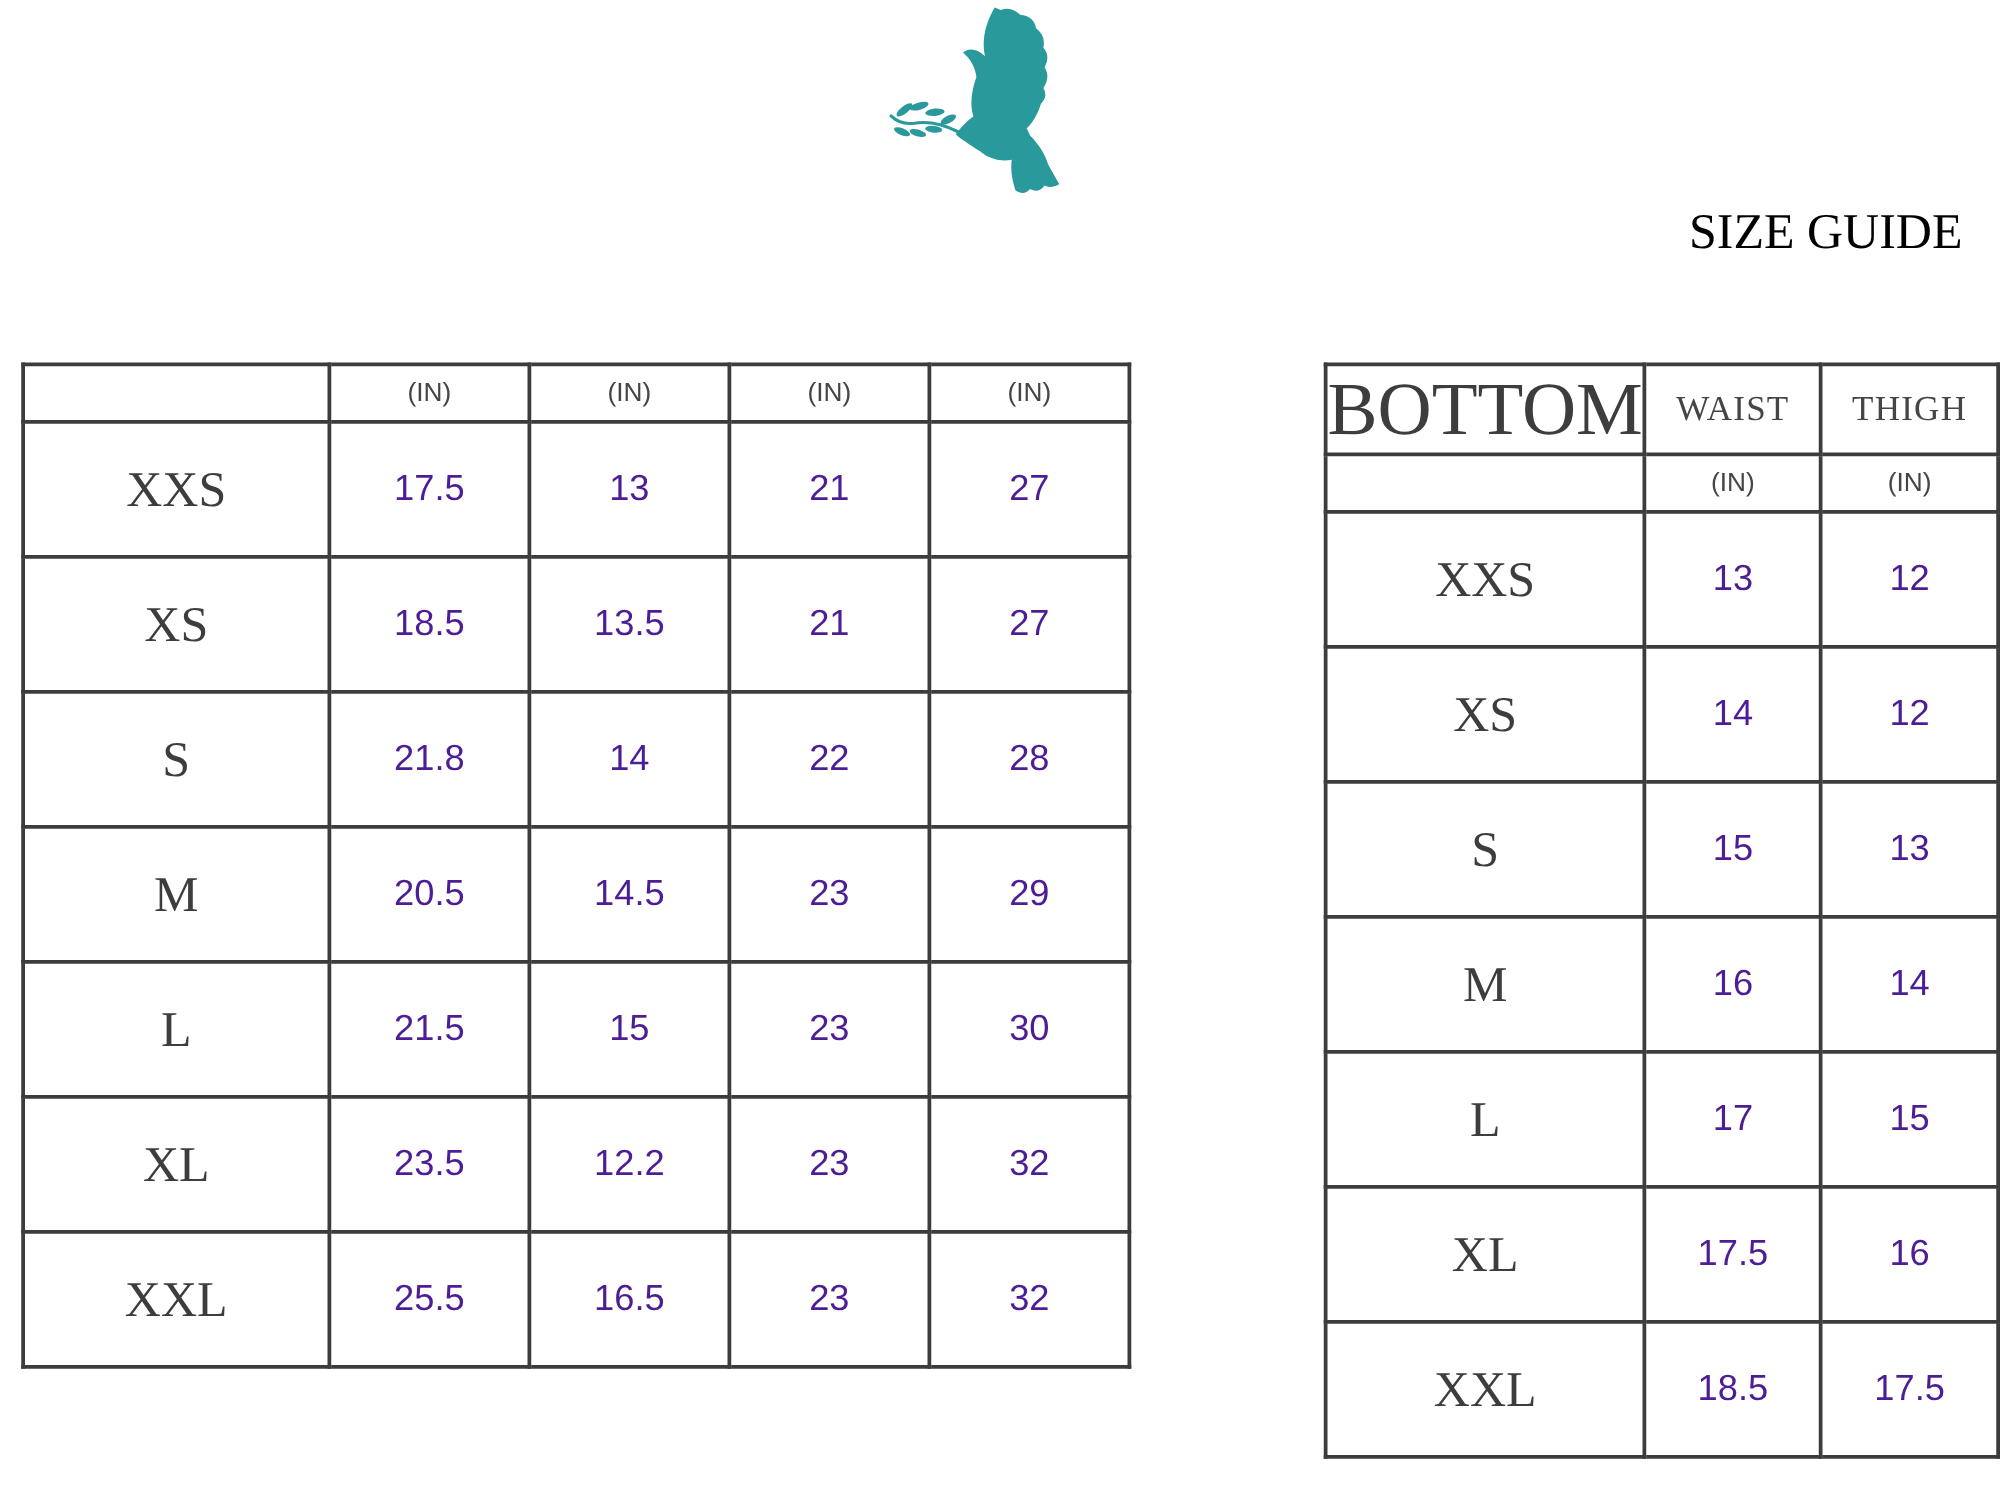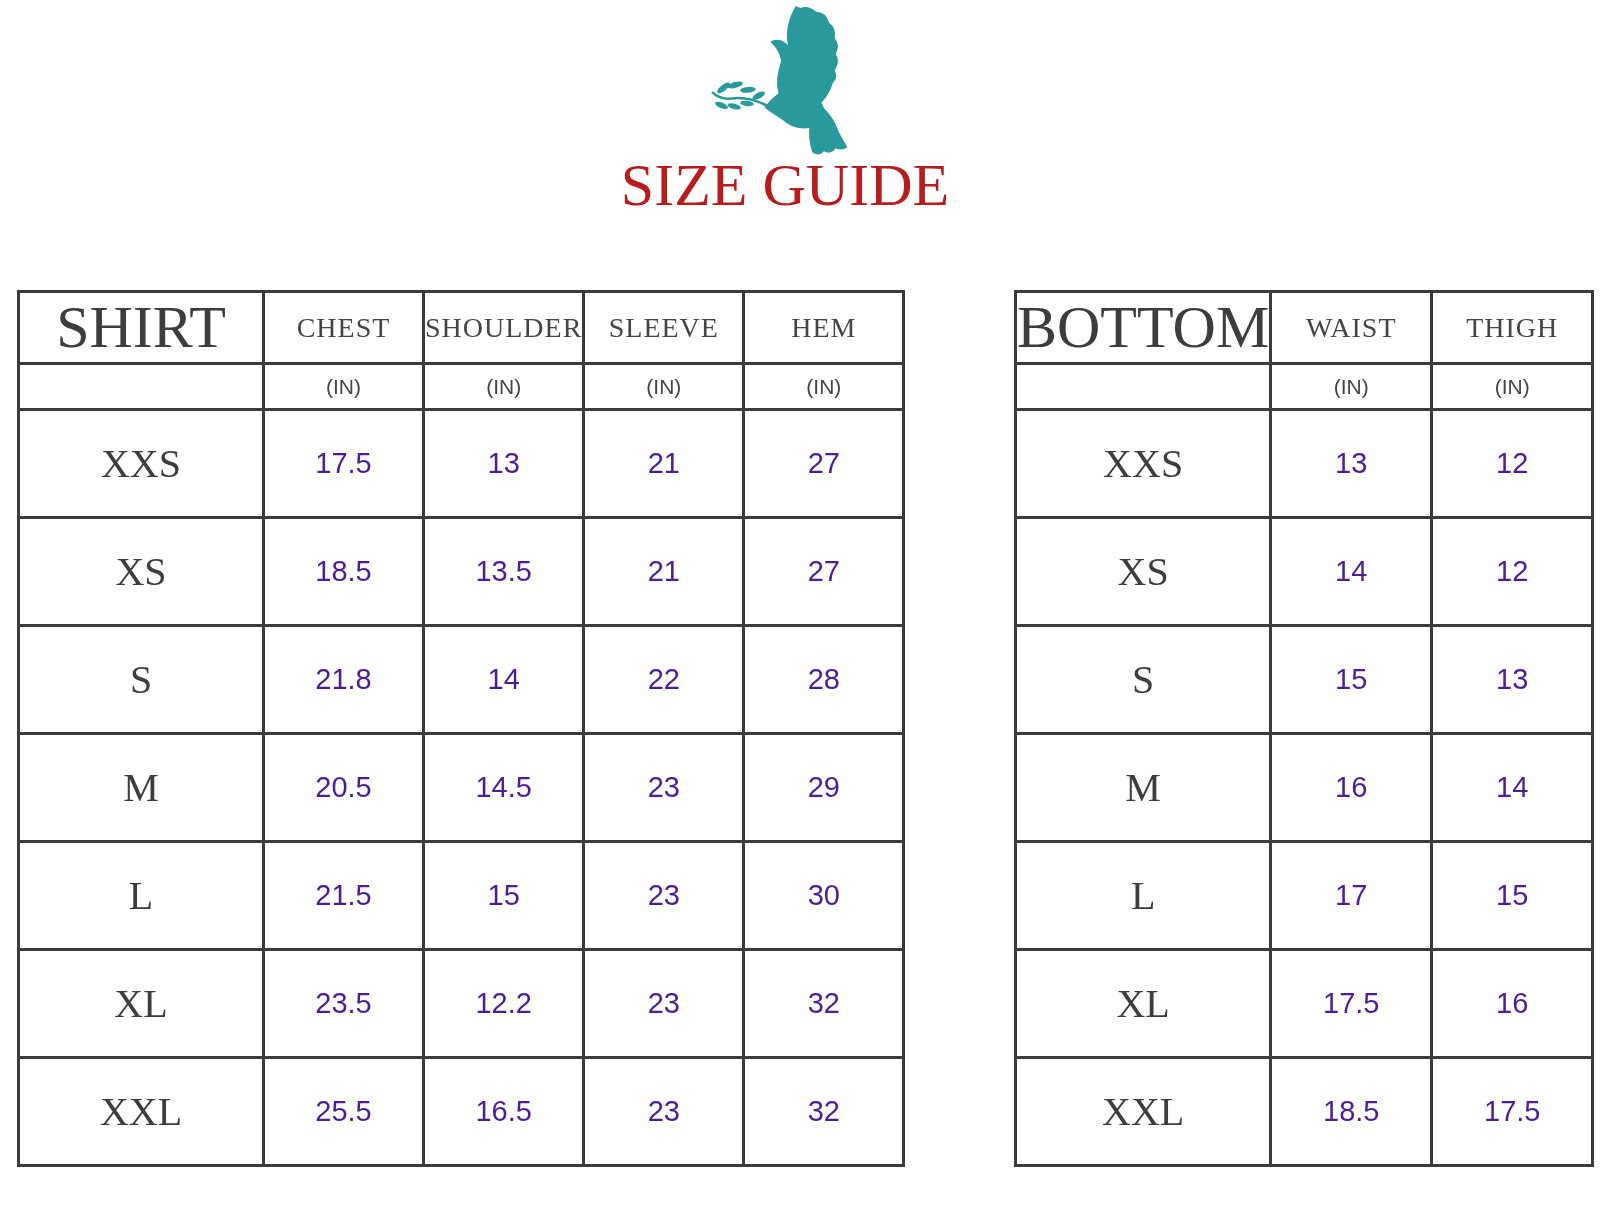--- a/index.html
+++ b/index.html
@@ -18,36 +18,37 @@
     position: absolute;
     top: 4px; left: 0; right: 30px;
     text-align: center;
   }
   .logo-wrap svg {
     display: block;
     width: 152px; height: 156px;
     margin: 0 auto;
   }
   .logo-title {
-    font-size: 60px;
+    font-size: 40px;
     line-height: 58px;
     letter-spacing: 0px;
-    color: #b91c1c;
+    color: #000000;
     margin-top: -4px;
+    text-align: right;
   }
 
   
   table.size-table {
     position: absolute;
     top: 290px;
     border-collapse: collapse;
     table-layout: fixed;
   }
   #shirt-table  { left: 17px;  }
-  #bottom-table { left: 1014px; }
+  #bottom-table { left: 1059px; }
 
   table.size-table td {
     border: 3px solid #3c3c3c;
     text-align: center;
     vertical-align: middle;
     padding: 0;
     overflow: hidden;
   }
   td.corner { border: none; background: #ffffff; }
 
@@ -133,27 +134,20 @@
 
   <table class="size-table" id="shirt-table">
     <colgroup>
       <col style="width:245px">
         <col style="width:160px">
         <col style="width:160px">
       <col style="width:160px">
         <col style="width:160px">
     </colgroup>
     <tbody>
-        <tr class="hdr-row">
-      <td class="table-label">SHIRT</td>
-      <td class="col-head">CHEST</td>
-      <td class="col-head">SHOULDER</td>
-      <td class="col-head">SLEEVE</td>
-      <td class="col-head">HEM</td>
-    </tr>
     <tr class="unit-row">
       <td class="corner"></td>
       <td class="unit-cell">(IN)</td>
       <td class="unit-cell">(IN)</td>
       <td class="unit-cell">(IN)</td>
       <td class="unit-cell">(IN)</td>
     </tr>
     <tr class="body-row">
       <td class="size-cell">XXS</td>
       <td class="val-cell">17.5</td>

